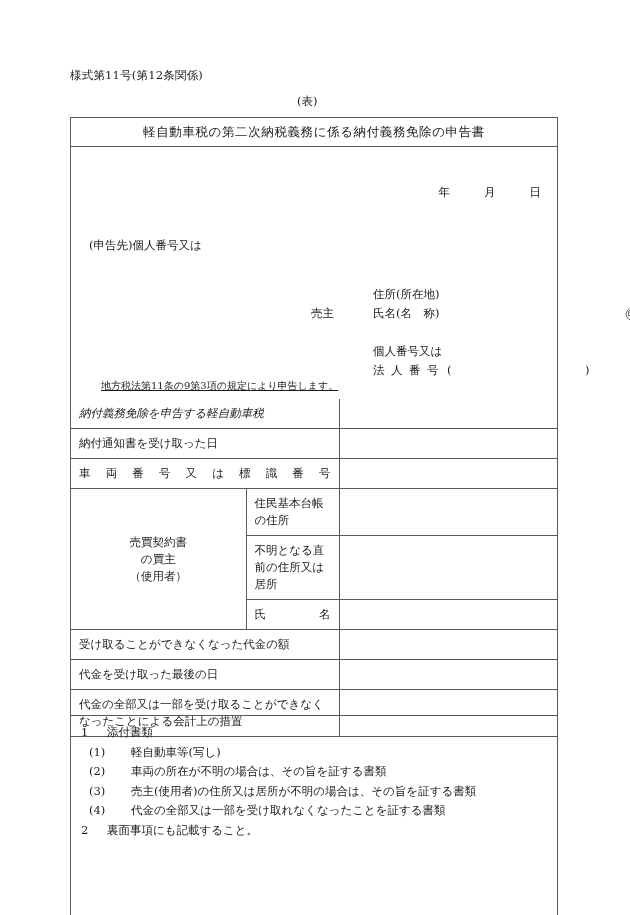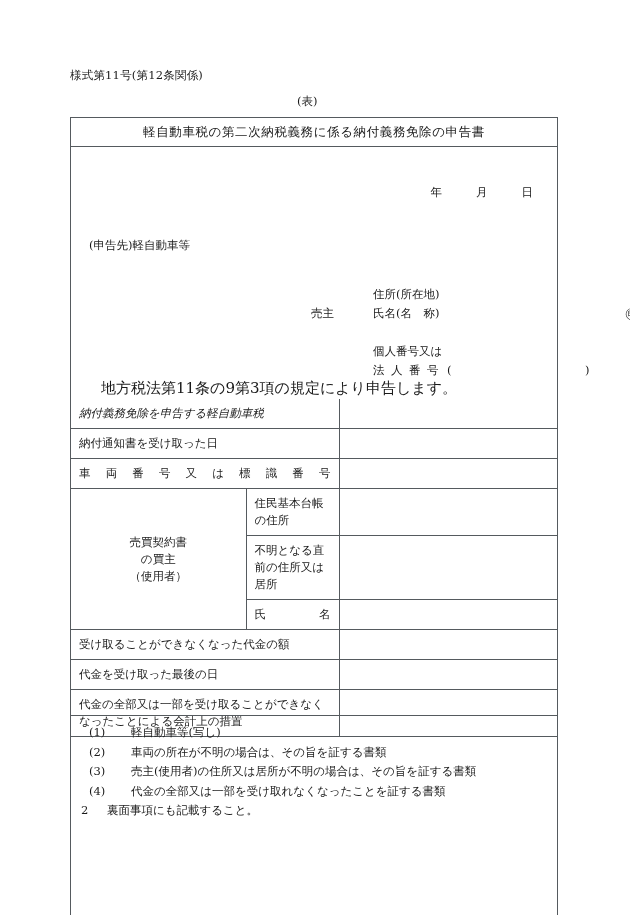--- a/index.html
+++ b/index.html
@@ -71,21 +71,21 @@
   
   .decl {
     position: absolute;
     left: 0;
     top: 29px;
     right: 0;
     height: 252px;
   }
   .date-line {
     position: absolute;
-    right: 24px;
+    right: 16px;
     top: 38px;
     font-size: 11.5px;
     white-space: nowrap;
     text-align: right;
   }
   .date-line .unit { display: inline-block; }
   .date-line .unit + .unit { margin-left: 34px; }
 
   .addressee {
     position: absolute;
@@ -130,22 +130,23 @@
   }
   .spread-4 {
     display: inline-block;
     letter-spacing: 6.5px;
   }
 
   .statute {
     position: absolute;
     left: 30px;
     top: 232px;
-    font-size: 15px;
-    white-space: nowrap;
+    font-size: 10px;
+    white-space: nowrap;
+    text-decoration: underline;
   }
 
   
   .tbl {
     position: absolute;
     left: 0;
     top: 281px;
     right: 0;
     border-collapse: collapse;
     width: 100%;
@@ -216,21 +217,21 @@
     <div class="title-band">
       <span class="title-text">軽自動車税の第二次納税義務に係る納付義務免除の申告書</span>
     </div>
 
     <div class="decl">
 
       <div class="date-line">
         <span class="unit">年</span><span class="unit">月</span><span class="unit">日</span>
       </div>
 
-      <div class="addressee">(申告先)軽自動車等</div>
+      <div class="addressee">(申告先)個人番号又は</div>
 
       <div class="seller-block">
         <div class="seller-tag">売主</div>
         <div class="seller-rows">
           <div class="srow">
             <span>住所(所在地)</span>
           </div>
           <div class="srow">
             <span>氏名(名　称)</span>
             <span class="seal">㊞</span>
@@ -299,20 +300,23 @@
           <td class="val"></td>
         </tr>
         <tr>
           <td class="lab" colspan="2">代金の全部又は一部を受け取ることができなくなったことによる会計上の措置</td>
           <td class="val"></td>
         </tr>
       </tbody>
     </table>
 
     <div class="notes">
+      <div class="note-line">
+        <span class="note-num">1</span><span>添付書類</span>
+      </div>
       <div class="note-line note-sub">
         <span class="note-idx">(1)</span><span>軽自動車等(写し)</span>
       </div>
       <div class="note-line note-sub">
         <span class="note-idx">(2)</span><span>車両の所在が不明の場合は、その旨を証する書類</span>
       </div>
       <div class="note-line note-sub">
         <span class="note-idx">(3)</span><span>売主(使用者)の住所又は居所が不明の場合は、その旨を証する書類</span>
       </div>
       <div class="note-line note-sub">

